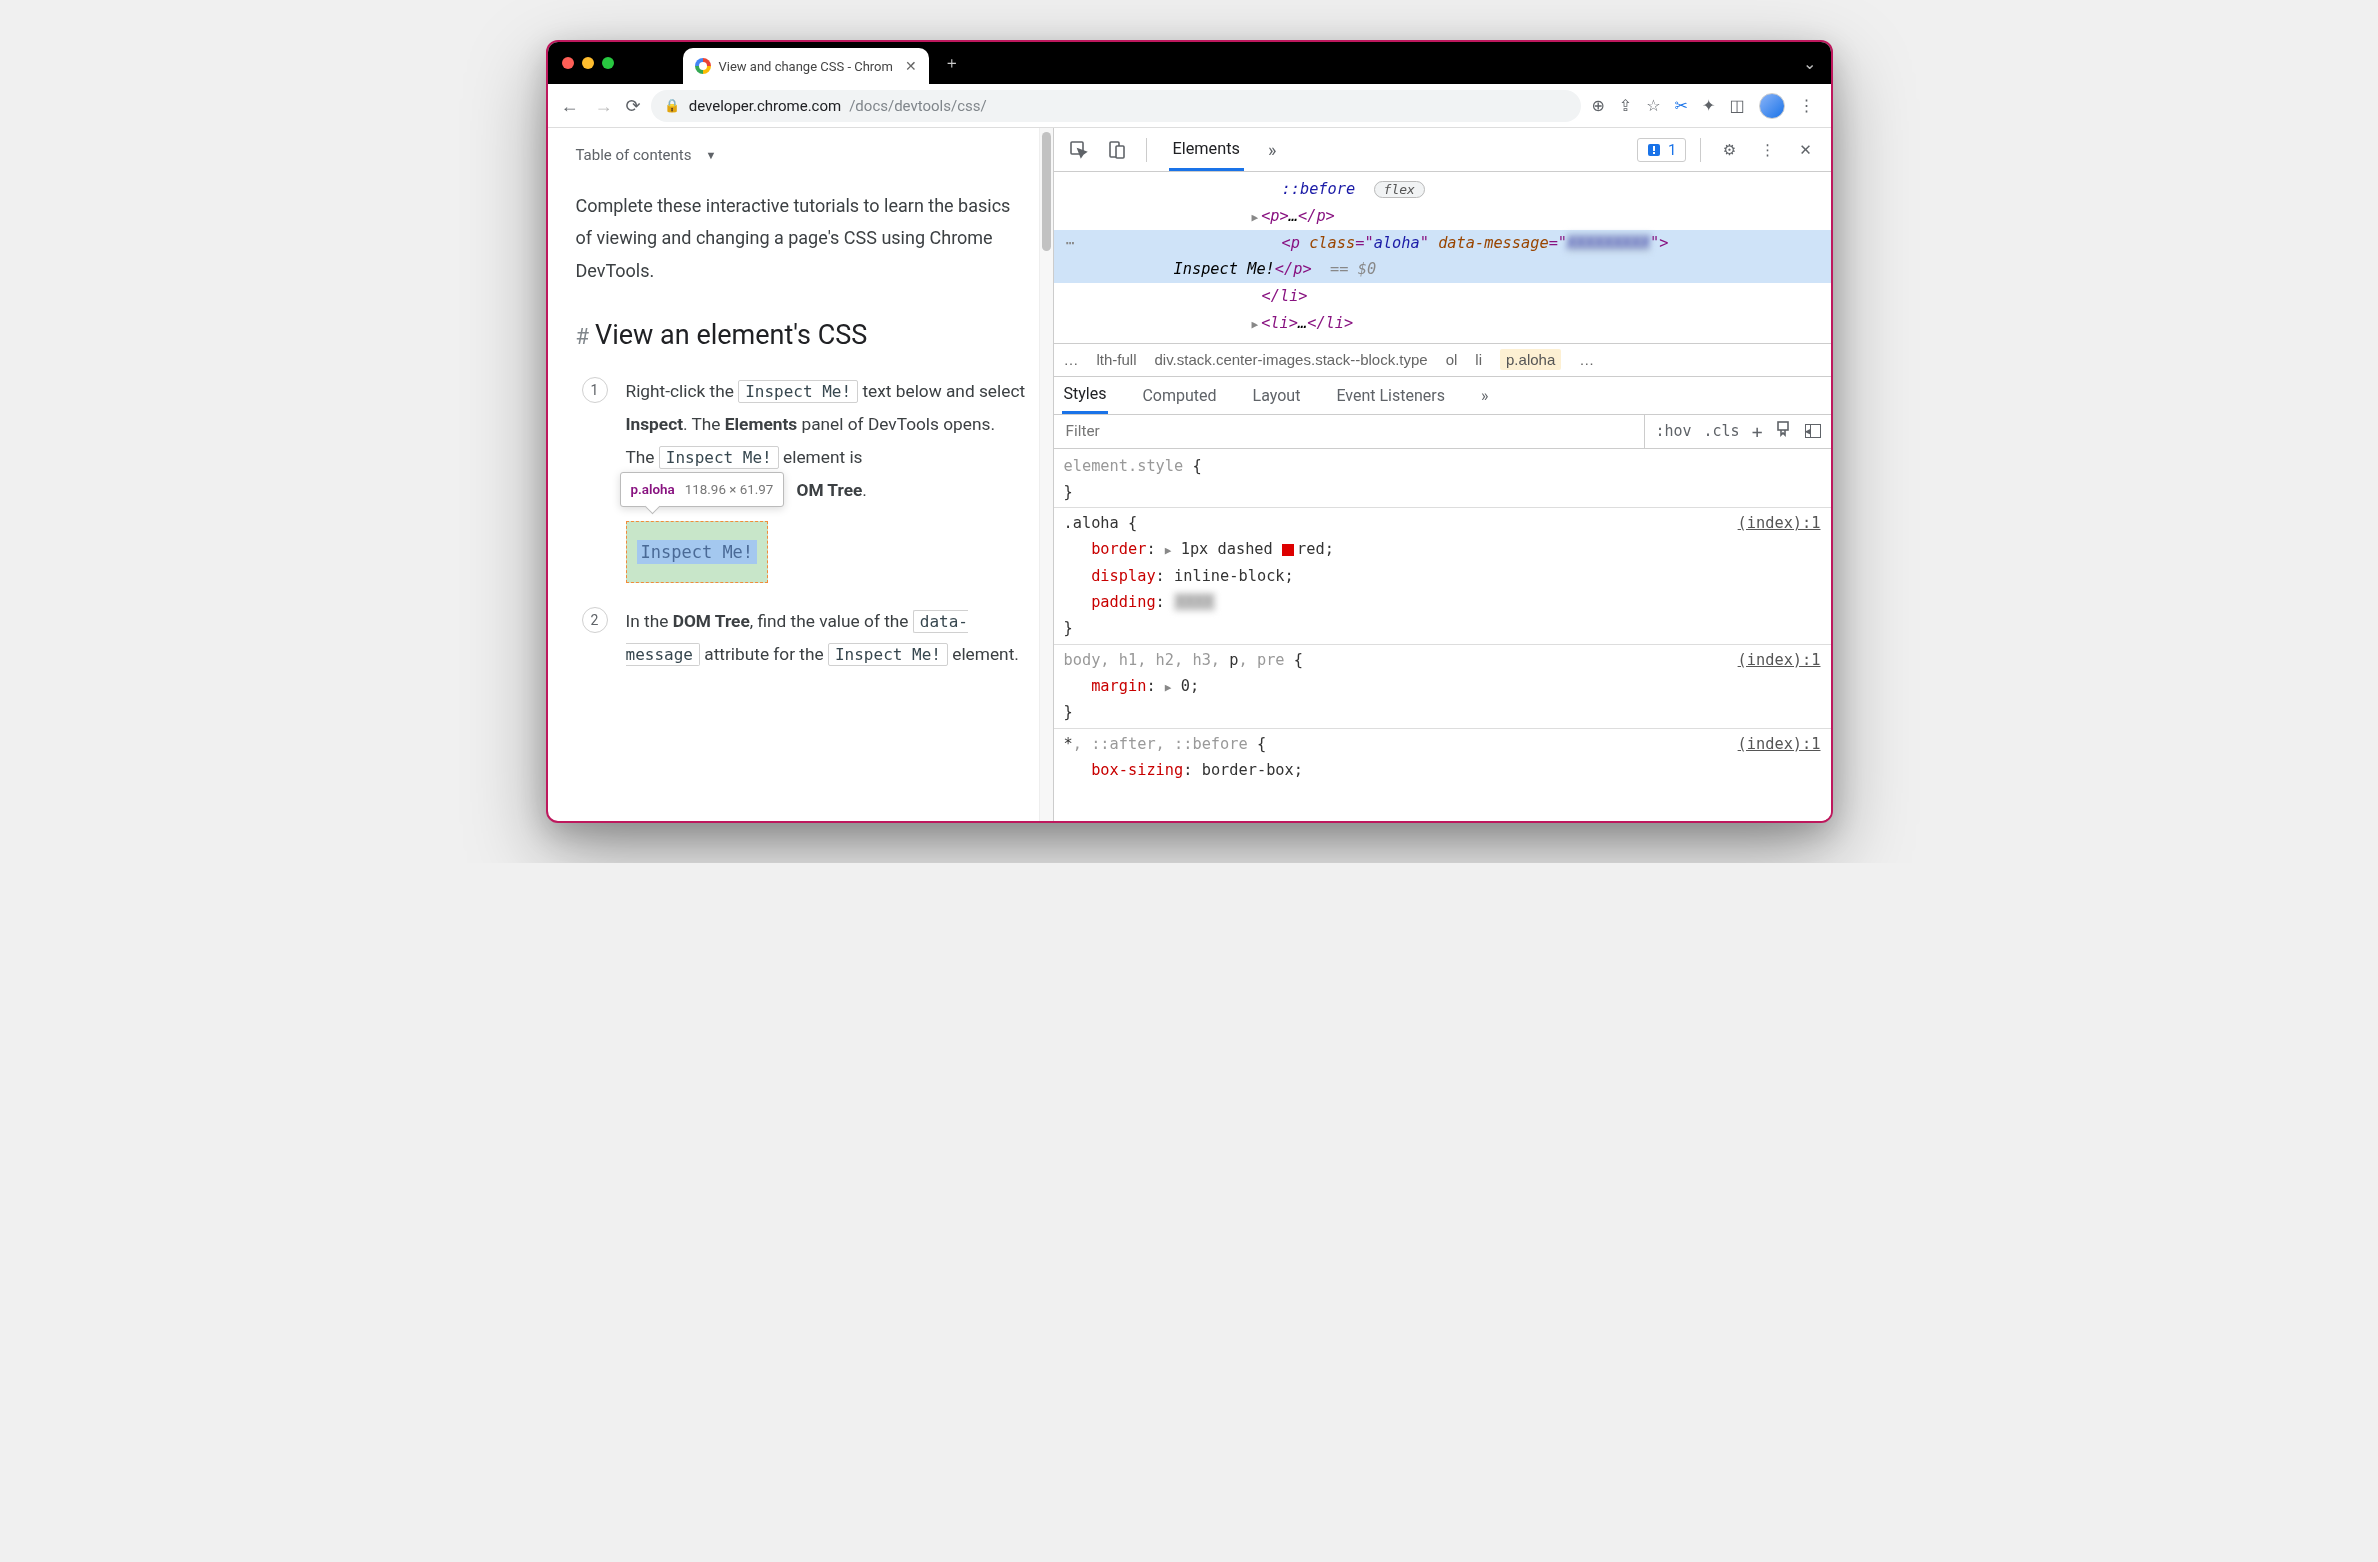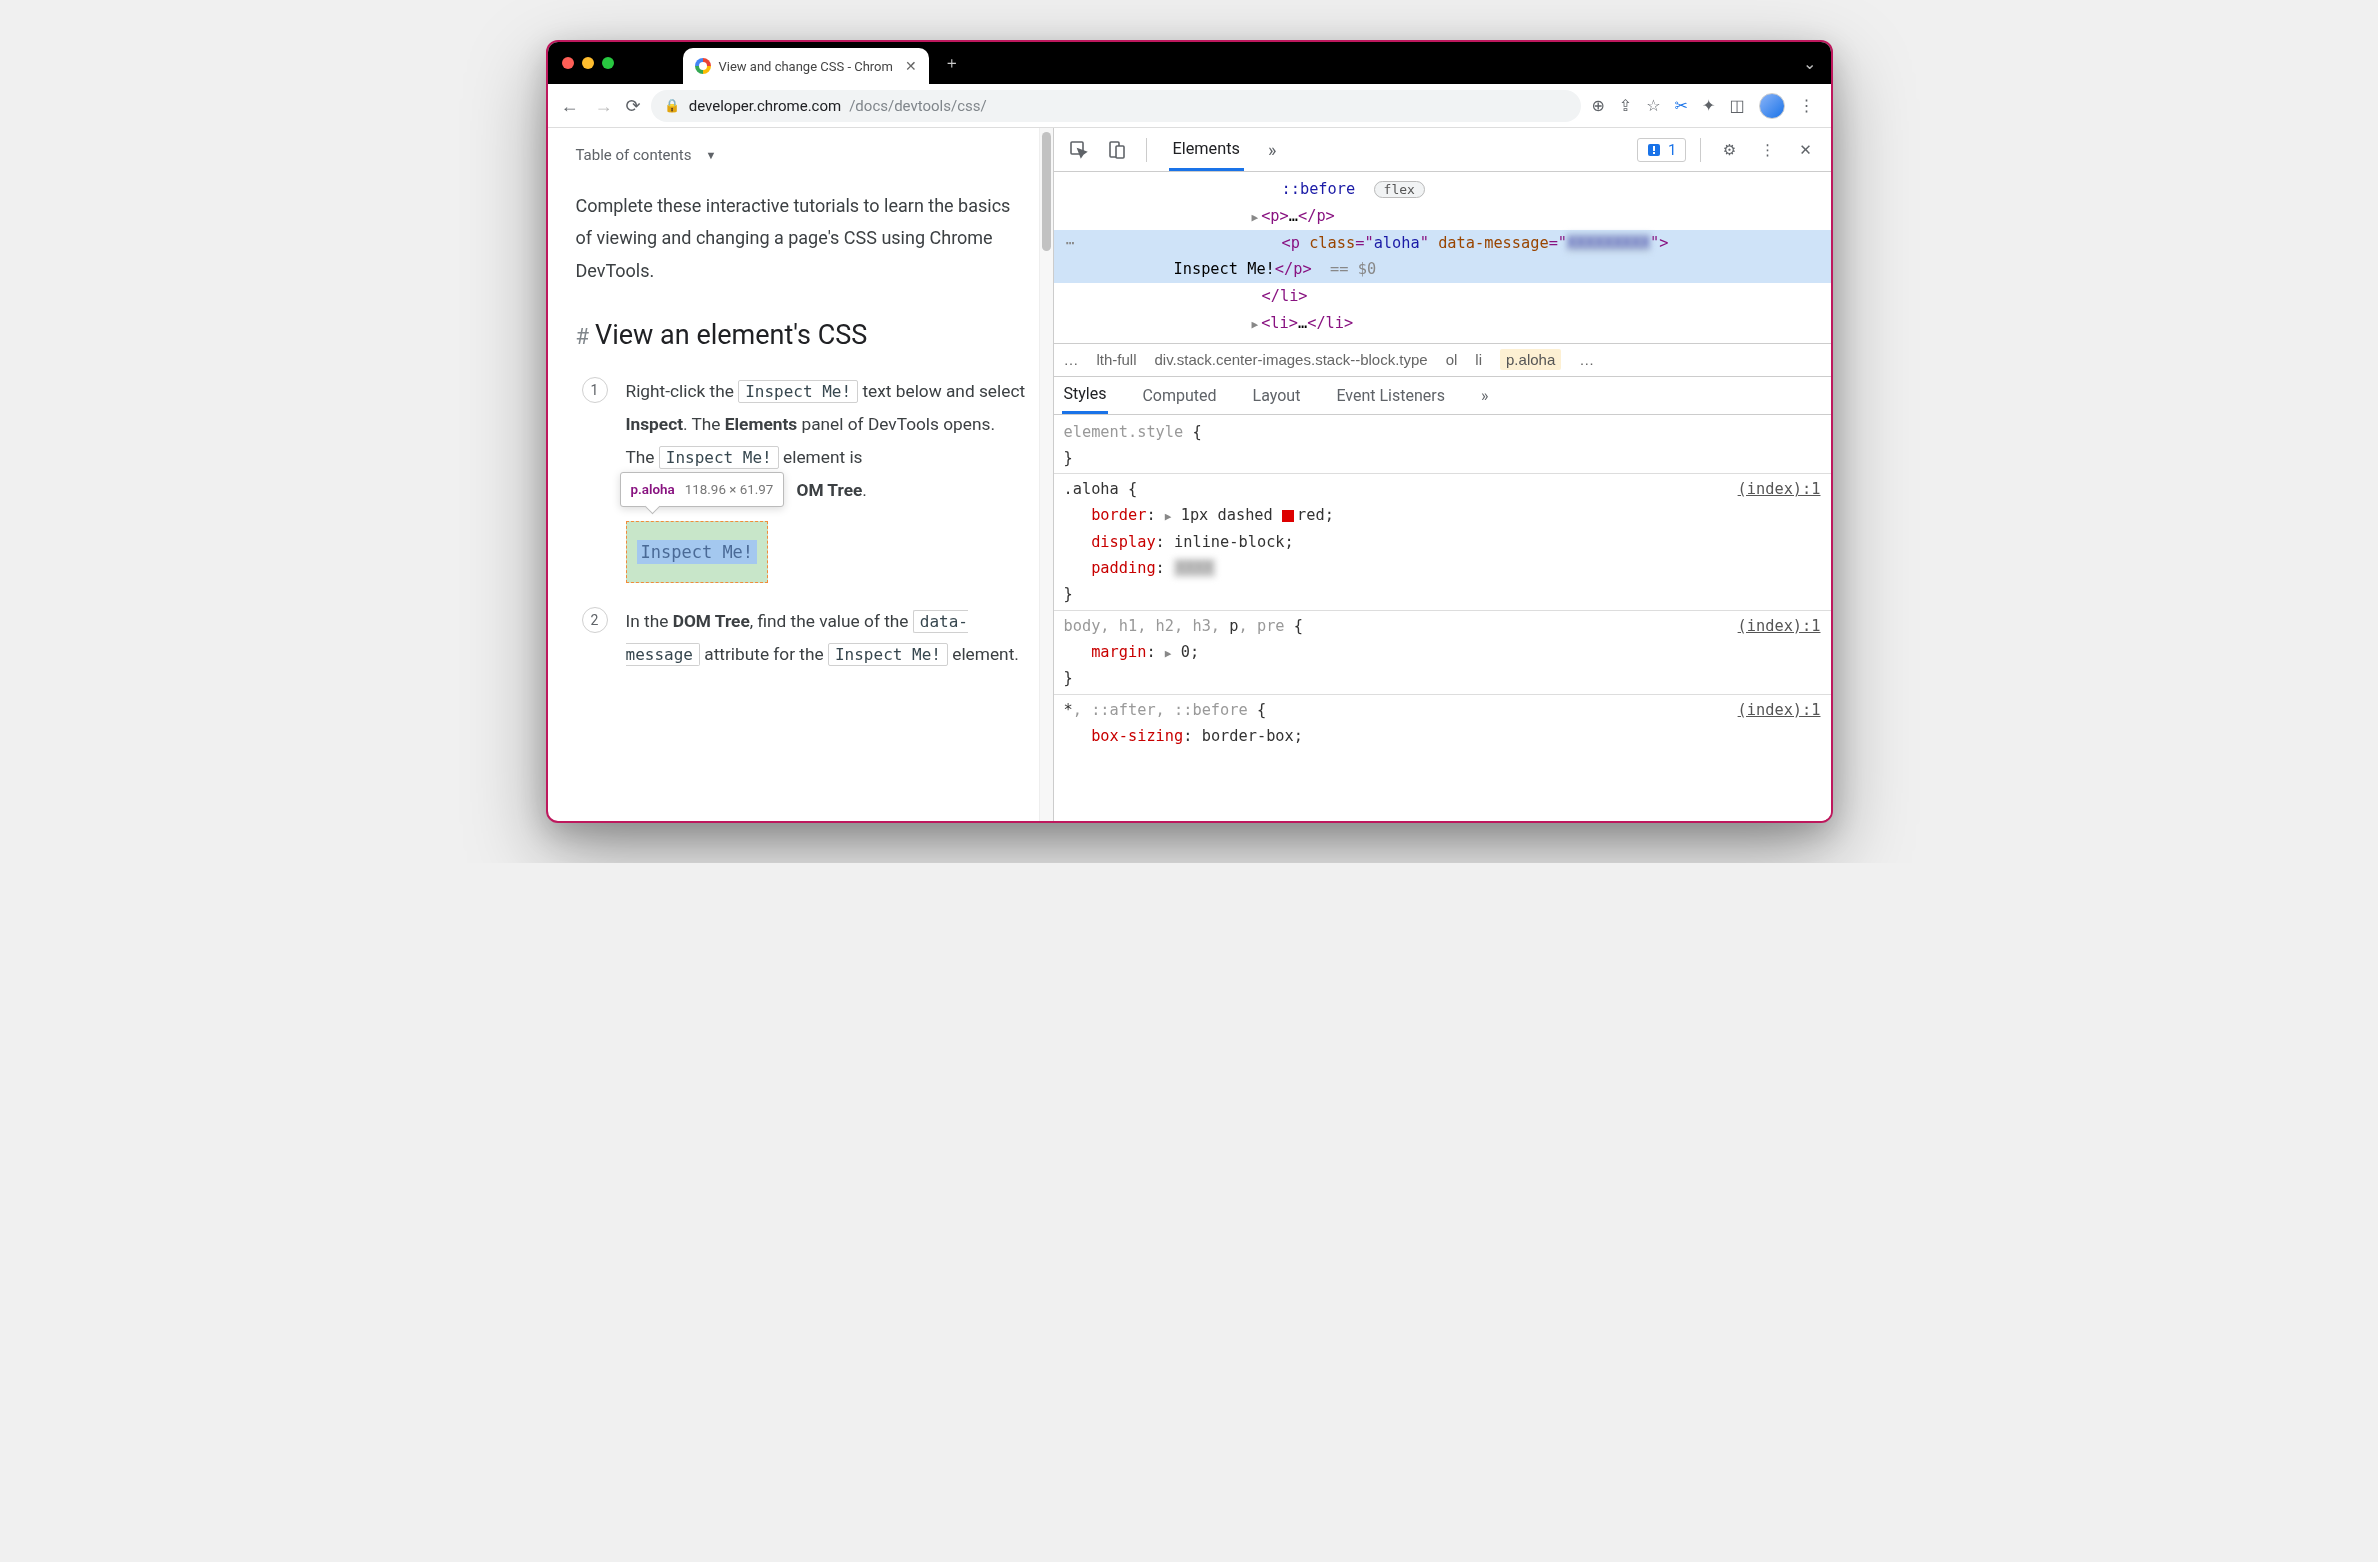--- a/index.html
+++ b/index.html
@@ -103,21 +103,21 @@
 .scrollbar-thumb { position:absolute;left:2px;right:2px;top:4px;height:119px;background:#c2c2c2;border-radius:6px;}
 .right-pane { flex:1; border-left:1px solid #ccc; display:flex;flex-direction:column; background:#fff; font-size:15px;}
 .devtools-header { display:flex;align-items:center;height:44px;padding:0 10px;border-bottom:1px solid #ccc;gap:8px;}
 .devtools-header .tool-icon{width:30px;height:30px;display:flex;align-items:center;justify-content:center;color:#5f6368;}
 .devtools-header .divider{width:1px;height:24px;background:#ccc;margin:0 6px;}
 .devtools-header .tab-el{padding:10px 4px;font-size:16.3px;color:#202124;border-bottom:3px solid #1a73e8;margin:0 8px;}
 .devtools-header .overflow{color:#5f6368;font-size:18px;margin-left:8px;}
 .devtools-header .spacer{flex:1;}
 .issue-badge{display:flex;align-items:center;gap:6px;color:#1a73e8;border:1px solid #ccc;border-radius:3px;padding:2px 8px;font-size:15px;}
 .dom-tree{font-family:"Menlo","Consolas",monospace;font-size:15.3px;line-height:1.75;padding:4px 0 6px 0;overflow:hidden;}
-.dom-tree .row{white-space:nowrap;}
+.dom-tree .row{white-space:nowrap;font-style:italic;}
 .tag-b{color:#881280;}
 .attr-n{color:#994500;}
 .attr-v{color:#1a1aa6;}
 .pseudo{color:#1a1aa6;}
 .pill{border:1px solid #bbb;border-radius:12px;padding:0 9px;font-size:13px;color:#555;background:#f1f3f4;}
 .selected-row{background:#cfe3f8;}
 .caret{color:#888;font-size:11px;padding-right:3px;}
 .eq0{color:#888;}
 .dots-gutter{position:absolute;left:12px;color:#888;}
 .dom-row-wrap{position:relative;}
@@ -306,20 +306,37 @@
       </div>
 
       <div class="styles-tabs">
         <span class="active">Styles</span>
         <span class="tab-plain">Computed</span>
         <span class="tab-plain">Layout</span>
         <span class="tab-plain">Event Listeners</span>
         <span class="tab-plain">»</span>
       </div>
 
+      <div class="filter-row">
+        <input placeholder="Filter" style="">
+        <div class="filter-tools">
+          <span>:hov</span>
+          <span>.cls</span>
+          <span class="plus">+</span>
+          <span>
+            <svg width="18" height="18" viewBox="0 0 18 18" fill="none" stroke="#5f6368" stroke-width="1.6">
+                <rect x="3" y="2" width="10" height="8"></rect>
+                <path d="M6 10v5l2-2 2 2v-5"></path>
+              </svg>
+          </span>
+          <span style="border:1.5px solid #5f6368;width:16px;height:14px;display:inline-flex;">
+              <span style="width:5px;border-right:1.5px solid #5f6368;display:flex;align-items:center;justify-content:center;font-size:9px;">◀</span>
+            </span>
+        </div>
+      </div>
 
       <div class="styles-body">
         <div><span class="sel-gray">element.style</span> {<br>}</div>
         <div class="rule-sep"></div>
         <div>
           <span class="src-link">(index):1</span>
           <span>.aloha</span> {<br>
           &nbsp;&nbsp;&nbsp;<span class="prop-n">border</span>: <span class="soft-caret">▶</span> <span>1px dashed </span><span class="swatch-red"></span><span>red</span>;<br>
           &nbsp;&nbsp;&nbsp;<span class="prop-n">display</span>: <span>inline-block</span>;<br>
           &nbsp;&nbsp;&nbsp;<span class="prop-n">padding</span>: <span class="blurred2">XXXX</span><br>

